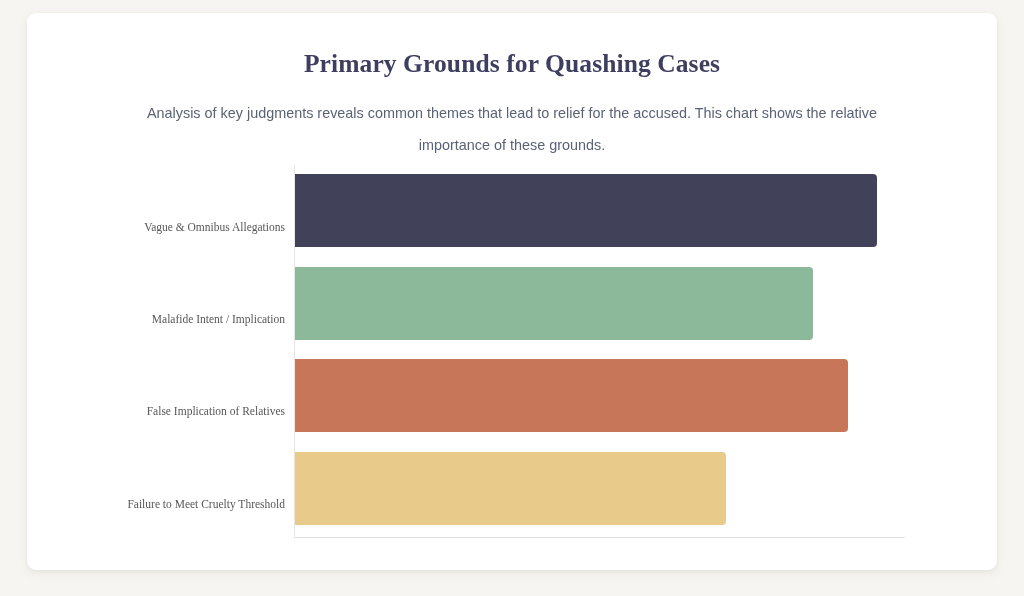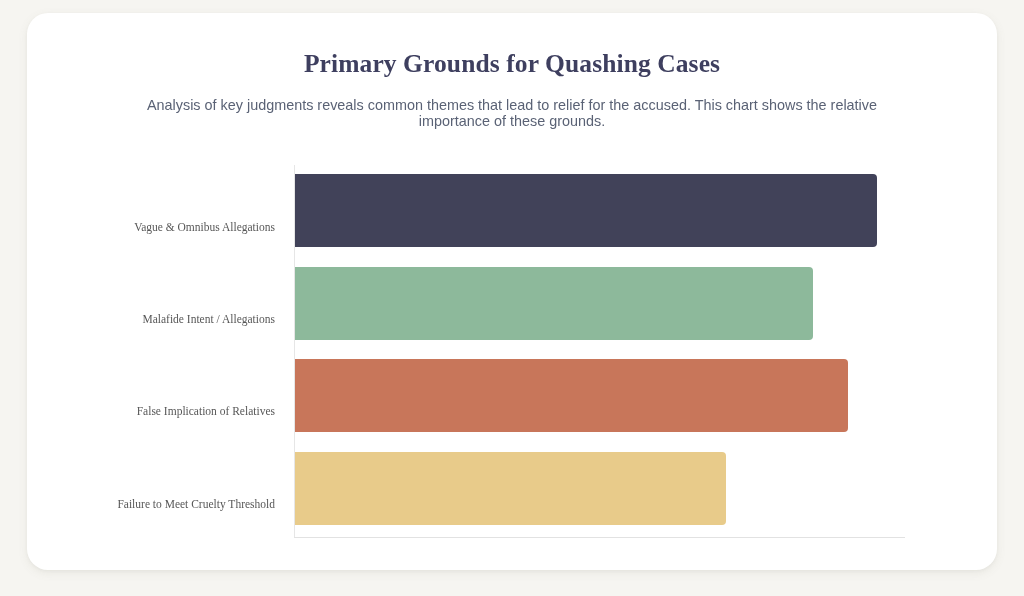--- a/index.html
+++ b/index.html
@@ -14,21 +14,21 @@
     overflow: hidden;
   }
 
   .card {
     position: absolute;
     left: 27px;
     top: 13px;
     width: 970px;
     height: 557px;
     background: #ffffff;
-    border-radius: 21px;
+    border-radius: 9px;
     box-shadow: 0 3px 10px rgba(120,115,100,0.10), 0 1px 3px rgba(120,115,100,0.06);
     box-sizing: border-box;
     overflow: hidden;
   }
 
   .chart-title {
     position: absolute;
     left: 0;
     top: 36px;
     width: 100%;
@@ -42,21 +42,21 @@
 
   .chart-subtitle {
     position: absolute;
     left: 50%;
     transform: translateX(-50%);
     top: 84px;
     width: 760px;
     text-align: center;
     font-family: "Liberation Sans", sans-serif;
     font-size: 14.4px;
-    line-height: 16px;
+    line-height: 32px;
     color: #5a6275;
   }
 
   
   .plot {
     position: absolute;
     left: 267px;   
     top: 152px;    
     width: 611px;
     height: 373px;
@@ -102,41 +102,41 @@
 
   .y-labels {
     position: absolute;
     left: 0;
     top: 161px;
     width: 258px;
     height: 373px;
   }
   .y-label {
     position: absolute;
-    right: 10px;
+    right: 0;
     width: 100%;
     text-align: right;
     font-family: "Liberation Serif", serif;
     font-size: 11.5px;
     color: #575757;
     white-space: nowrap;
   }
 </style>
 </head>
 <body style="background: rgb(246, 245, 241);">
 
 <div class="card" style="background: rgb(255, 255, 255);">
 
   <div class="chart-title" style="color: rgb(62, 63, 95);">Primary Grounds for Quashing Cases</div>
 
   <div class="chart-subtitle" style="color: rgb(90, 98, 117);">Analysis of key judgments reveals common themes that lead to relief for the accused. This chart shows the relative importance of these grounds.</div>
 
   <div class="y-labels">
     <div class="y-label" style="top: 47px; color: rgb(87, 87, 87);">Vague &amp; Omnibus Allegations</div>
-    <div class="y-label" style="top: 139px; color: rgb(87, 87, 87);">Malafide Intent / Allegations</div>
+    <div class="y-label" style="top: 139px; color: rgb(87, 87, 87);">Malafide Intent / Implication</div>
     <div class="y-label" style="top: 324px; color: rgb(87, 87, 87);">Failure to Meet Cruelty Threshold</div>
     <div class="y-label" style="top: 231px; color: rgb(87, 87, 87);">False Implication of Relatives</div>
   </div>
 
   <div class="plot">
     <div class="axis-line-y" style="background: rgb(230, 230, 230);"></div>
     <div class="axis-line-x" style="background: rgb(226, 226, 226);"></div>
 
     <div class="bars">
       <div class="bar-row">

